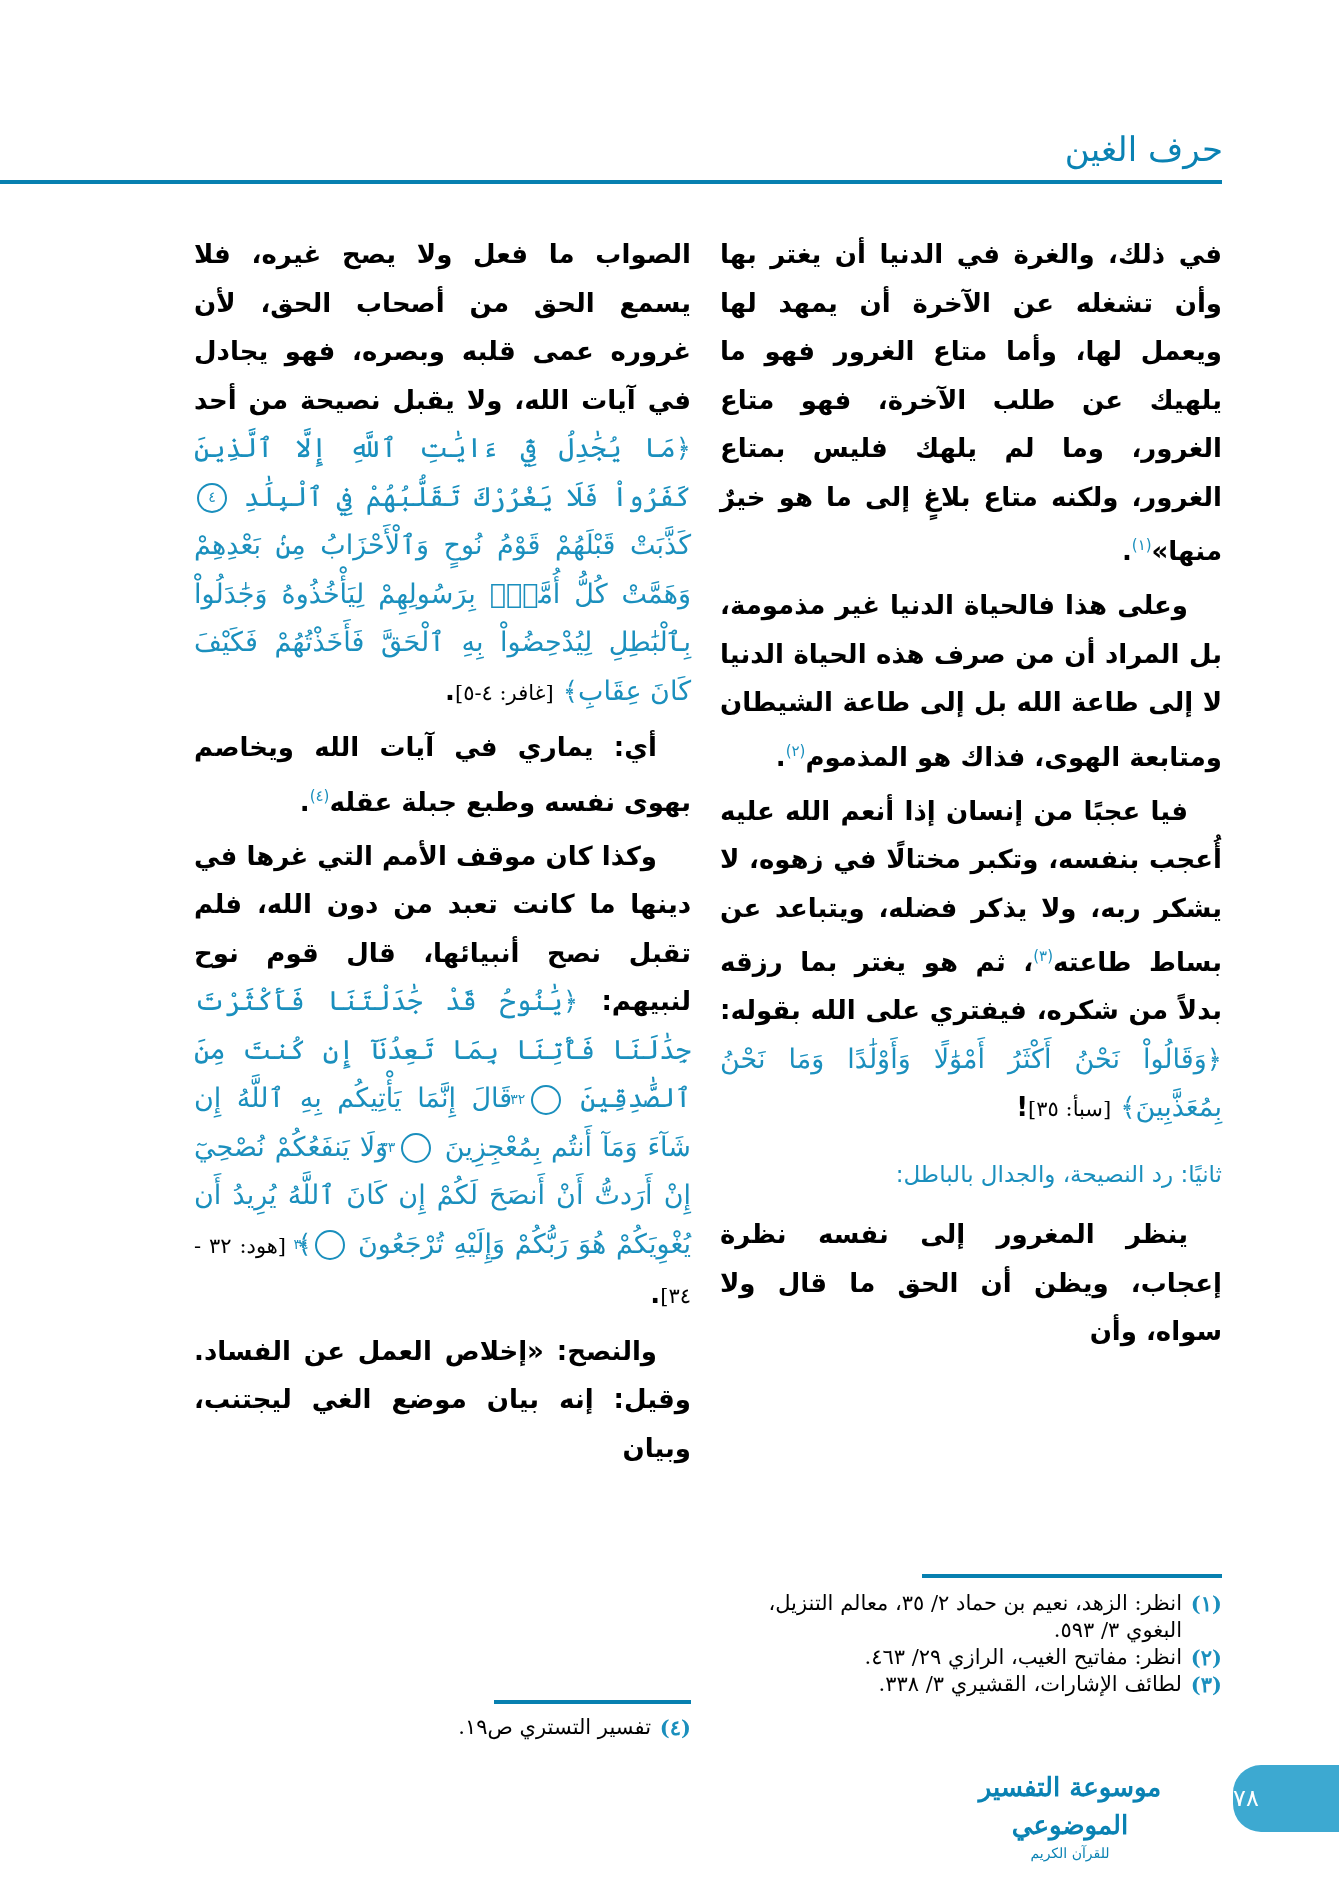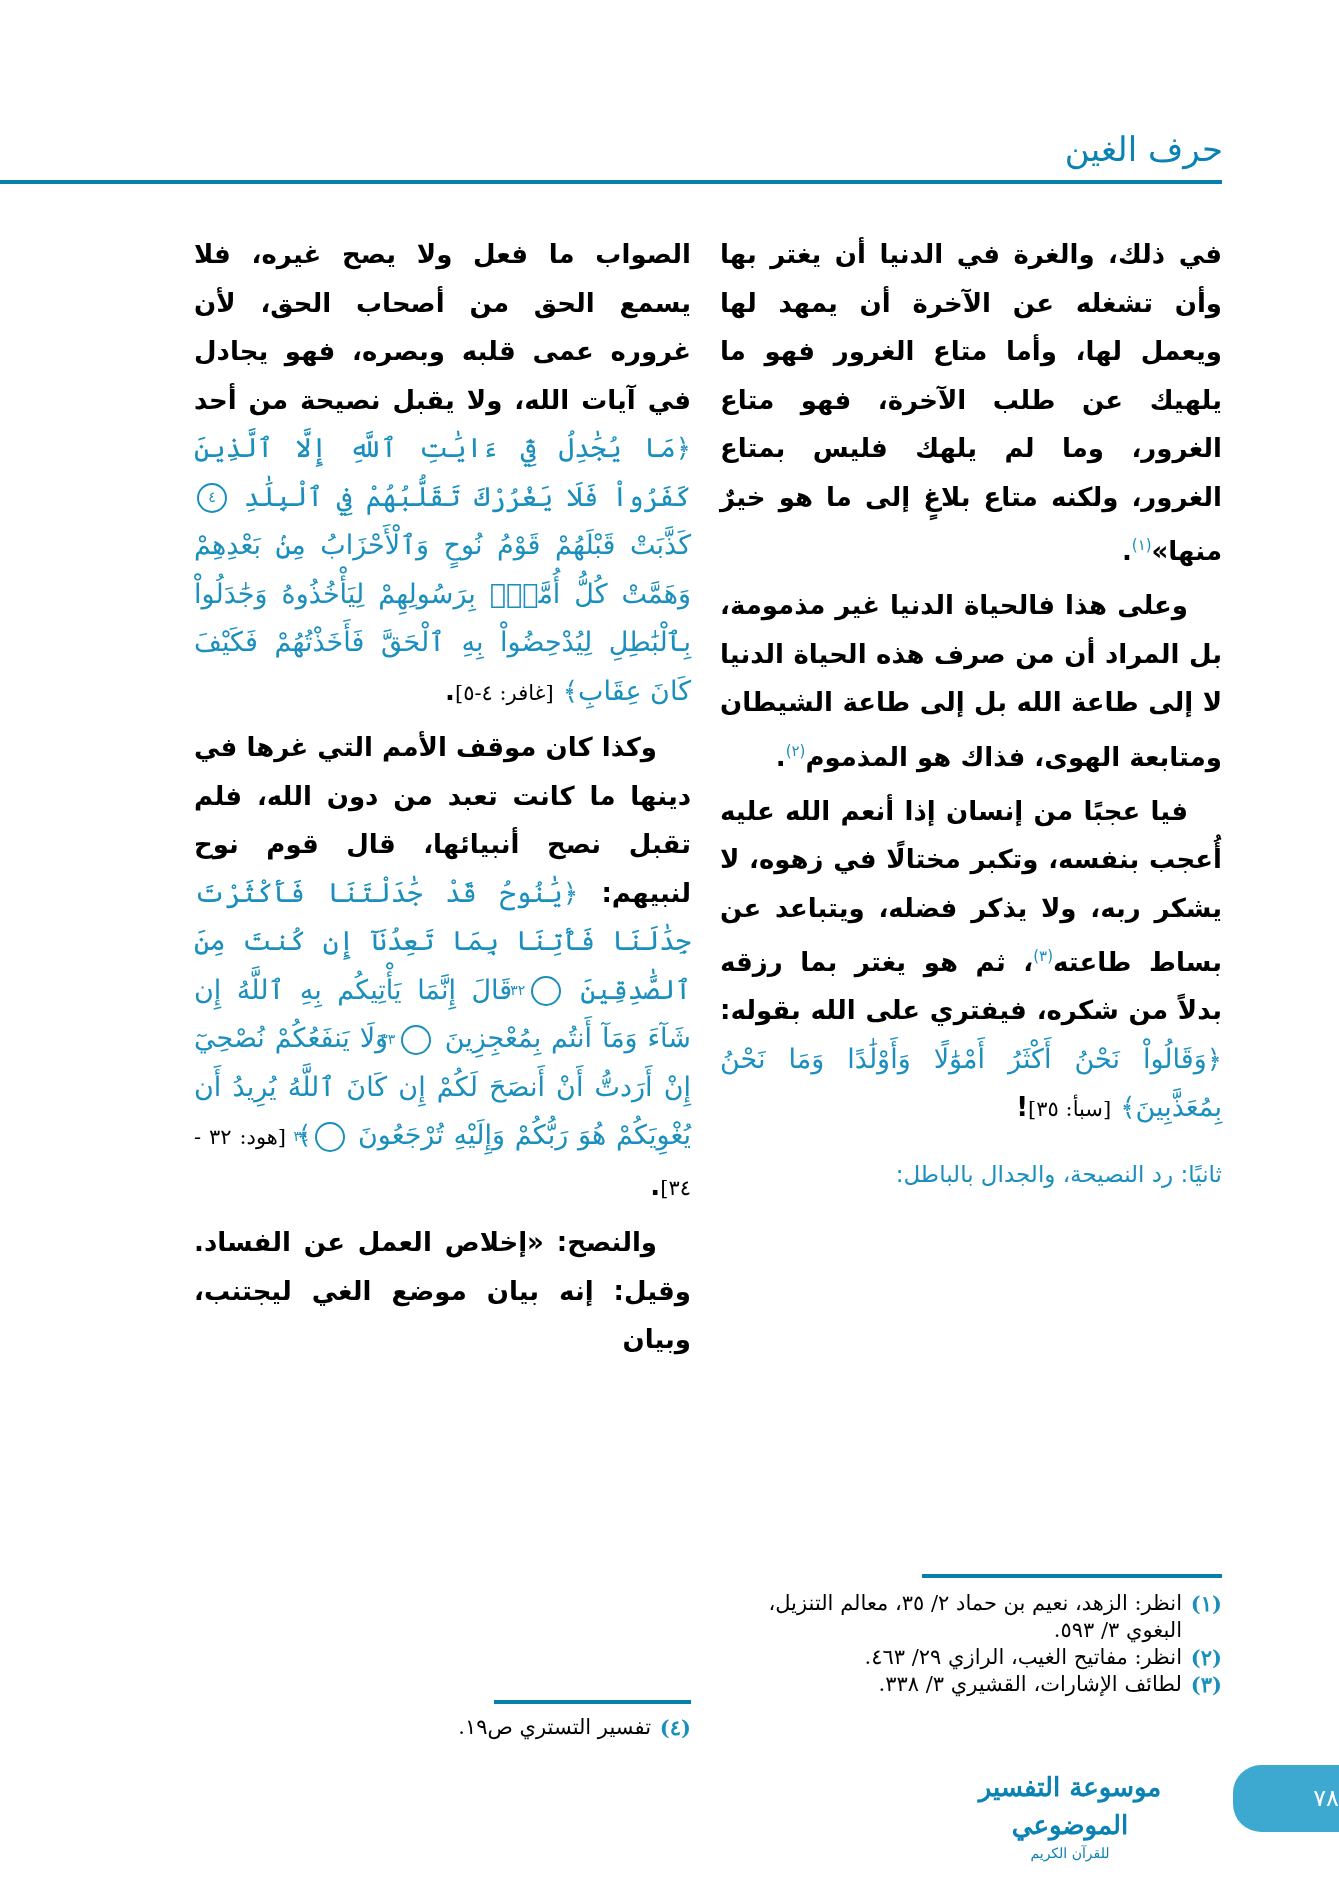--- a/index.html
+++ b/index.html
@@ -31,21 +31,21 @@
   .footnotes-left { top: 1714px; left: 194px; width: 497px; }
   .fn { display: flex; margin: 0; }
   .fn-num { color: #1a8fbd; font-weight: bold; width: 40px; flex: none; }
   .fn-text { flex: 1; }
   .logo { position: absolute; top: 1768px; left: 950px; width: 240px; direction: rtl; text-align: center;
           color: #0a82b3; font-family: "DejaVu Serif", serif; }
   .logo-main { font-size: 26px; line-height: 38px; font-weight: bold; letter-spacing: -1px; }
   .logo-sub { font-size: 14px; line-height: 18px; font-weight: normal; }
   .page-tab { position: absolute; top: 1765px; left: 1233px; width: 106px; height: 67px;
               background: #3da9d1; border-radius: 28px 0 0 28px; color: #fff;
-              font-family: "DejaVu Sans", sans-serif; font-size: 24px; text-align: right; line-height: 67px;
+              font-family: "DejaVu Sans", sans-serif; font-size: 24px; text-align: left; line-height: 67px;
               direction: rtl; }
 </style>
 </head>
 <body>
 
 <div class="header-title">حرف الغين</div>
 <div class="header-rule"></div>
 
 <div class="col col-right">
   <p class="para">
@@ -53,29 +53,35 @@
   </p>
   <p class="para indent">
     <span>وعلى هذا فالحياة الدنيا غير مذمومة، بل المراد أن من صرف هذه الحياة الدنيا لا إلى طاعة الله بل إلى طاعة الشيطان ومتابعة الهوى، فذاك هو المذموم</span><span class="fnref">(٢)</span><span>.</span>
   </p>
   <p class="para indent">
     <span>فيا عجبًا من إنسان إذا أنعم الله عليه أُعجب بنفسه، وتكبر مختالًا في زهوه، لا يشكر ربه، ولا يذكر فضله، ويتباعد عن بساط طاعته</span><span class="fnref">(٣)</span><span>، ثم هو يغتر بما رزقه بدلاً من شكره، فيفتري على الله بقوله:</span>
     <span class="bracket">﴿</span><span class="quran">وَقَالُواْ نَحْنُ أَكْثَرُ أَمْوَٰلًا وَأَوْلَٰدًا وَمَا نَحْنُ بِمُعَذَّبِينَ</span><span class="bracket">﴾</span>
     <span class="ref">[سبأ: ٣٥]</span><span>!</span>
   </p>
   <div class="section-heading">ثانيًا: رد النصيحة، والجدال بالباطل:</div>
+  <p class="para indent">
+    <span>ينظر المغرور إلى نفسه نظرة إعجاب، ويظن أن الحق ما قال ولا سواه، وأن</span>
+  </p>
 </div>
 
 <div class="col col-left">
   <p class="para">
     <span>الصواب ما فعل ولا يصح غيره، فلا يسمع الحق من أصحاب الحق، لأن غروره عمى قلبه وبصره، فهو يجادل في آيات الله، ولا يقبل نصيحة من أحد</span>
     <span class="bracket">﴿</span><span class="quran">مَا يُجَٰدِلُ فِيٓ ءَايَٰتِ ٱللَّهِ إِلَّا ٱلَّذِينَ كَفَرُواْ فَلَا يَغْرُرْكَ تَقَلُّبُهُمْ فِي ٱلْبِلَٰدِ</span>
     <span class="ayah-no">٤</span>
     <span class="quran">كَذَّبَتْ قَبْلَهُمْ قَوْمُ نُوحٍ وَٱلْأَحْزَابُ مِنۢ بَعْدِهِمْ وَهَمَّتْ كُلُّ أُمَّةٍۭ بِرَسُولِهِمْ لِيَأْخُذُوهُ وَجَٰدَلُواْ بِٱلْبَٰطِلِ لِيُدْحِضُواْ بِهِ ٱلْحَقَّ فَأَخَذْتُهُمْ فَكَيْفَ كَانَ عِقَابِ</span><span class="bracket">﴾</span>
     <span class="ref">[غافر: ٤-٥]</span><span>.</span>
+  </p>
+  <p class="para indent">
+    <span>أي: يماري في آيات الله ويخاصم بهوى نفسه وطبع جبلة عقله</span><span class="fnref">(٤)</span><span>.</span>
   </p>
   <p class="para indent">
     <span>وكذا كان موقف الأمم التي غرها في دينها ما كانت تعبد من دون الله، فلم تقبل نصح أنبيائها، قال قوم نوح لنبيهم:</span>
     <span class="bracket">﴿</span><span class="quran">يَٰنُوحُ قَدْ جَٰدَلْتَنَا فَأَكْثَرْتَ جِدَٰلَنَا فَأْتِنَا بِمَا تَعِدُنَآ إِن كُنتَ مِنَ ٱلصَّٰدِقِينَ</span>
     <span class="ayah-no">٣٢</span>
     <span class="quran">قَالَ إِنَّمَا يَأْتِيكُم بِهِ ٱللَّهُ إِن شَآءَ وَمَآ أَنتُم بِمُعْجِزِينَ</span>
     <span class="ayah-no">٣٣</span>
     <span class="quran">وَلَا يَنفَعُكُمْ نُصْحِيٓ إِنْ أَرَدتُّ أَنْ أَنصَحَ لَكُمْ إِن كَانَ ٱللَّهُ يُرِيدُ أَن يُغْوِيَكُمْ هُوَ رَبُّكُمْ وَإِلَيْهِ تُرْجَعُونَ</span>
     <span class="ayah-no">٣٤</span><span class="bracket">﴾</span>
     <span class="ref">[هود: ٣٢ - ٣٤]</span><span>.</span>

